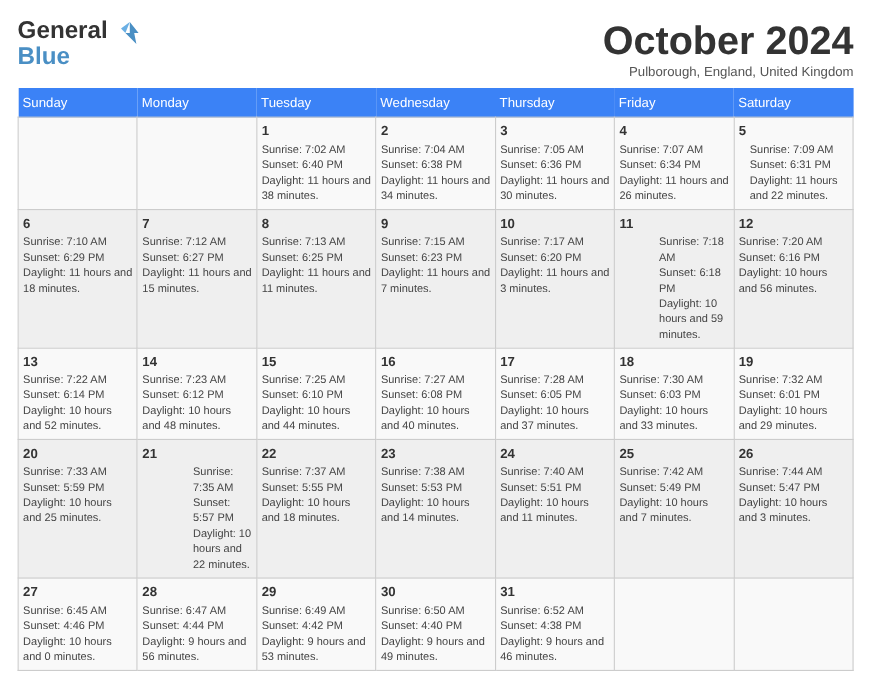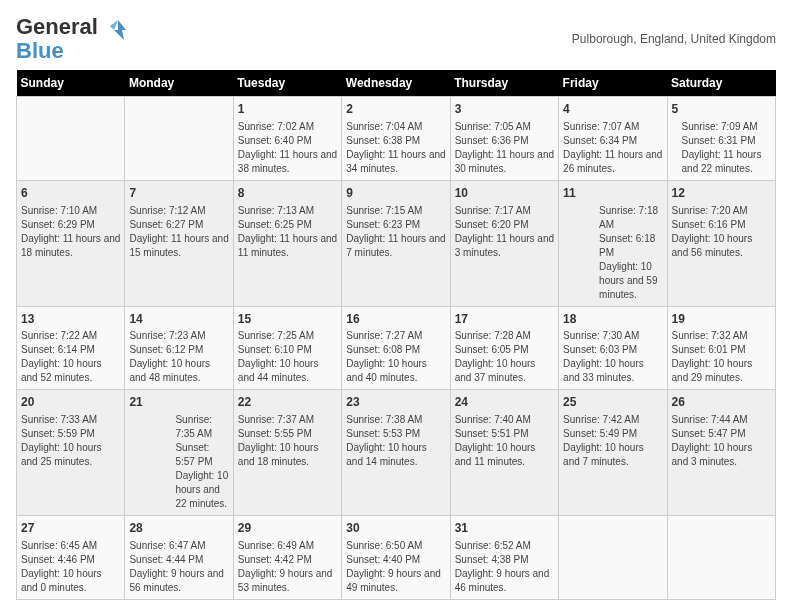--- a/index.html
+++ b/index.html
@@ -6,21 +6,21 @@
     body {
       font-family: Arial, sans-serif;
       background: #fff;
       width: 792px;
       min-height: 612px;
       padding: 16px;
     }
     .header {
       display: flex;
       justify-content: space-between;
-      align-items: center;
+      align-items: flex-start;
       margin-bottom: 8px;
       gap: 32px;
     }
     .logo {
       display: flex;
       flex-direction: column;
       align-items: flex-start;
       line-height: 1;
     }
     .logo-row {
@@ -40,26 +40,26 @@
       font-size: 12px;
       font-weight: normal;
       color: #555;
     }
     table {
       width: 100%;
       border-collapse: collapse;
       font-size: 11px;
     }
     thead tr th {
-      background-color: #000000;
+      background-color: #3b82f6;
       color: #fff;
       padding: 6px 4px;
       text-align: left;
       font-size: 12px;
-      font-weight: bold;
+      font-weight: normal;
     }
     tbody tr td {
       border: 1px solid #ccc;
       vertical-align: top;
       padding: 4px;
       width: 14.28%;
       min-height: 80px;
       height: 80px;
       color: #333;
       line-height: 1.4;
@@ -91,20 +91,21 @@
         <span style="font-size:22px;font-weight:bold;color:#333;">General</span>
         <svg style="display:inline-block;vertical-align:middle;margin-left:2px;" width="28" height="28" viewBox="0 0 28 28">
           <polygon points="14,4 22,14 18,14 20,24 10,14 14,14" fill="#4a8fc4"></polygon>
           <polygon points="14,4 6,10 10,14" fill="#6aafe4"></polygon>
         </svg>
       </div>
     </div>
     <div style="font-size:22px;font-weight:bold;color:#4a8fc4;margin-top:-4px;">Blue</div>
   </div>
   <div class="title-block">
+    <h1>October 2024</h1>
     <h2>Pulborough, England, United Kingdom</h2>
   </div>
 </div>
 
 <table>
   <thead>
     <tr>
     <th>Sunday</th>
         <th>Monday</th>
         <th>Tuesday</th>

